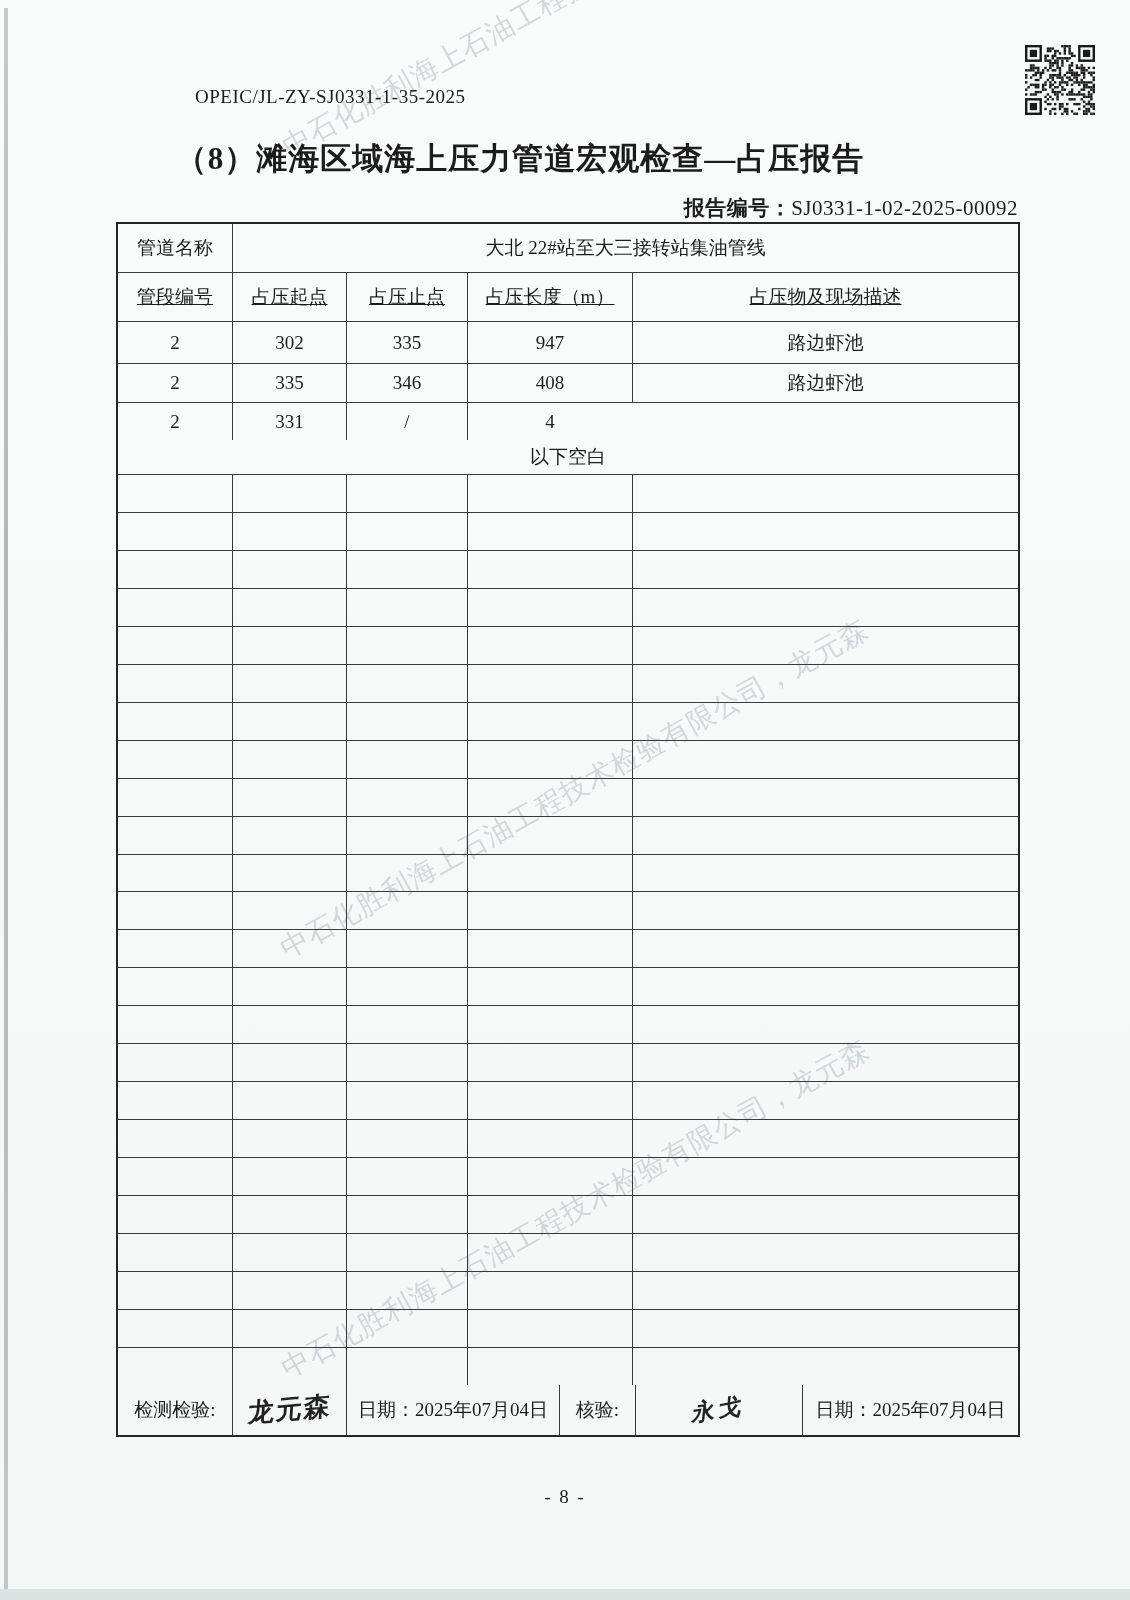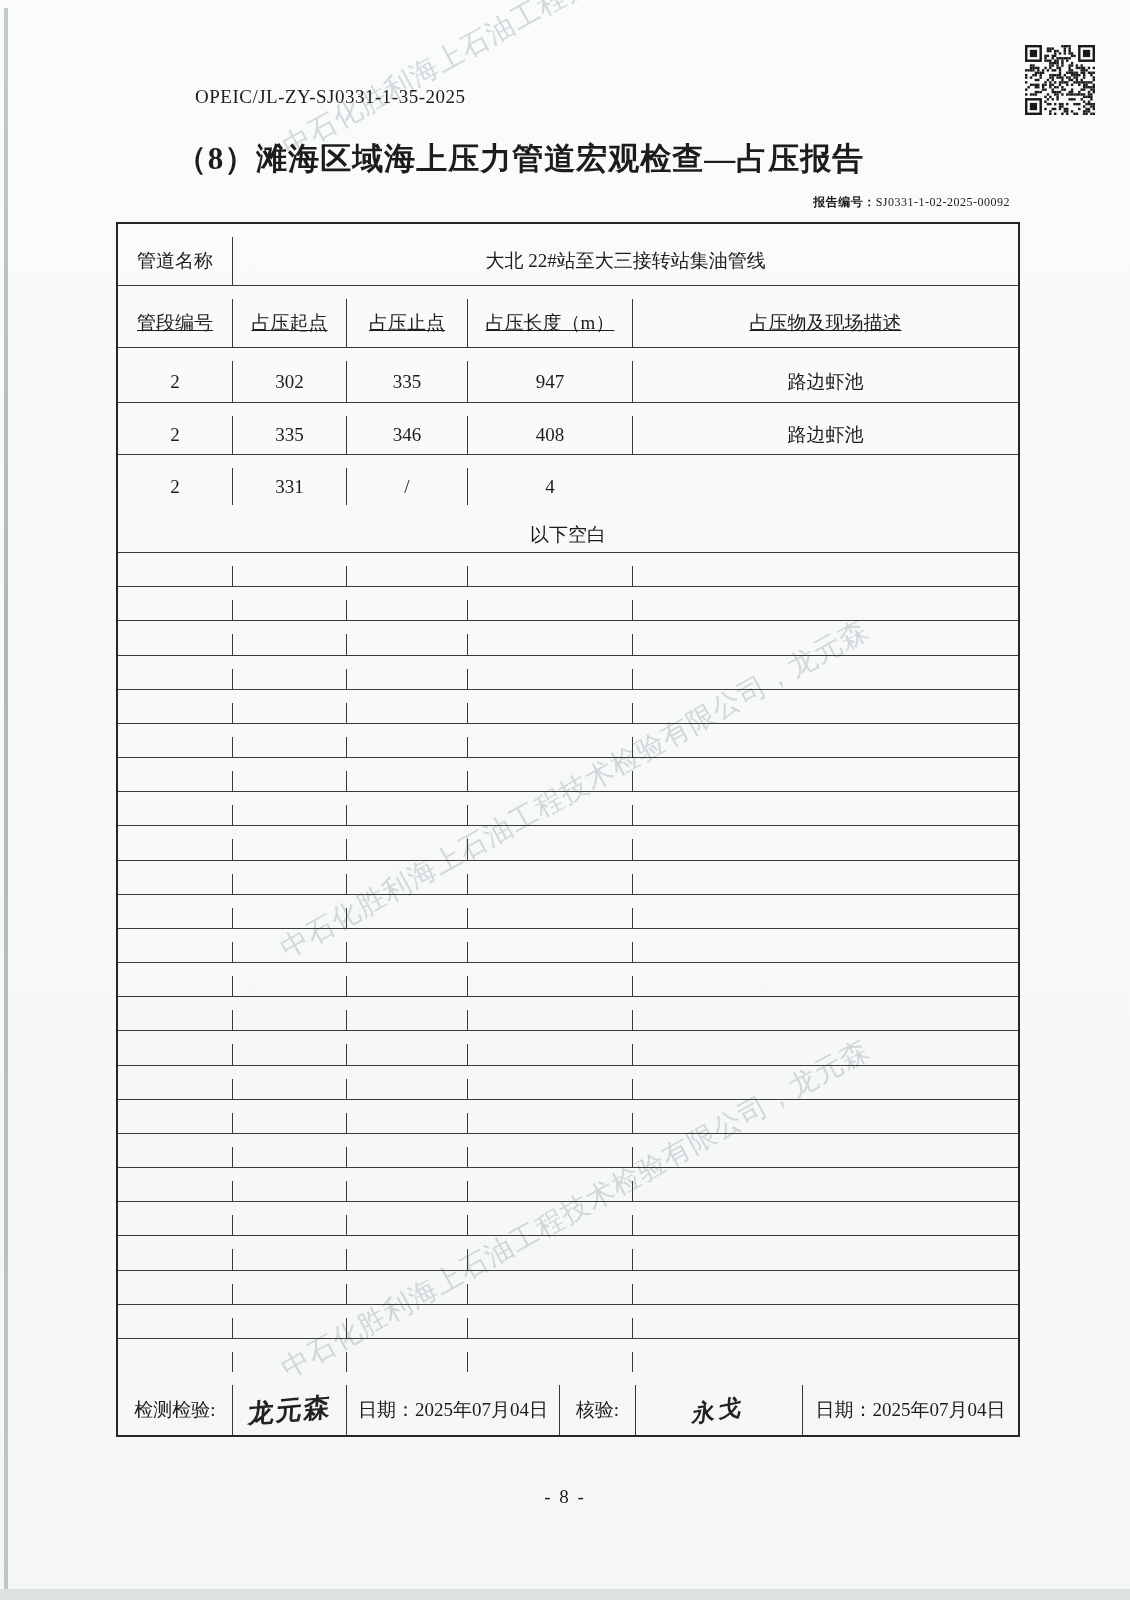--- a/index.html
+++ b/index.html
@@ -53,34 +53,34 @@
   .qr{
     position:absolute;left:1024px;top:45px;width:72px;height:70px;z-index:2;
   }
   .qr svg{width:72px;height:70px;display:block;}
   .report-title{
     position:absolute;left:0;top:138px;width:1040px;
     text-align:center;font-size:31px;font-weight:bold;
     letter-spacing:1px;z-index:2;
   }
   .report-no{
-    position:absolute;right:120px;top:194px;
-    font-size:12px;font-weight:bold;letter-spacing:.5px;z-index:2;
+    position:absolute;right:112px;top:194px;
+    font-size:21px;font-weight:bold;letter-spacing:.5px;z-index:2;
   }
   .report-no .num{font-weight:normal;}
 
   .tbl{
     position:absolute;left:116px;top:222px;width:904px;height:1215px;
     border:2px solid var(--line-dark);
     box-sizing:border-box;
     display:flex;flex-direction:column;
     z-index:2;
     font-size:19px;
   }
-  .row{display:flex;border-bottom:1.5px solid var(--line);box-sizing:border-box;margin-top:13px;}
+  .row{display:flex;border-bottom:1.5px solid var(--line);box-sizing:border-box;}
   .row:last-child{border-bottom:none;}
   .cell{
     display:flex;align-items:center;justify-content:center;
     box-sizing:border-box;text-align:center;
     overflow:hidden;
   }
   .cell + .cell{border-left:1.5px solid var(--line);}
   .c1{width:114px;}
   .c2{width:114px;}
   .c3{width:121px;}

